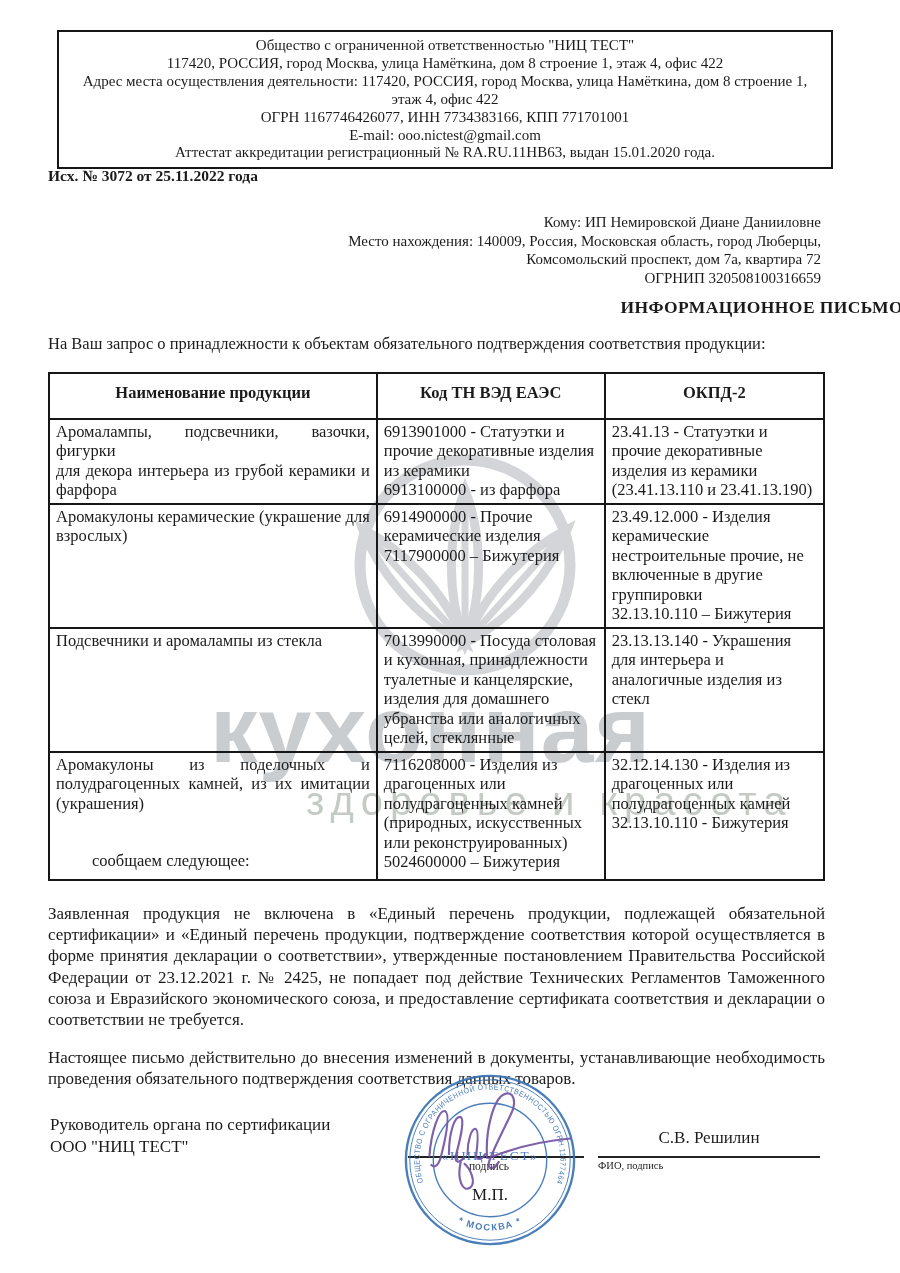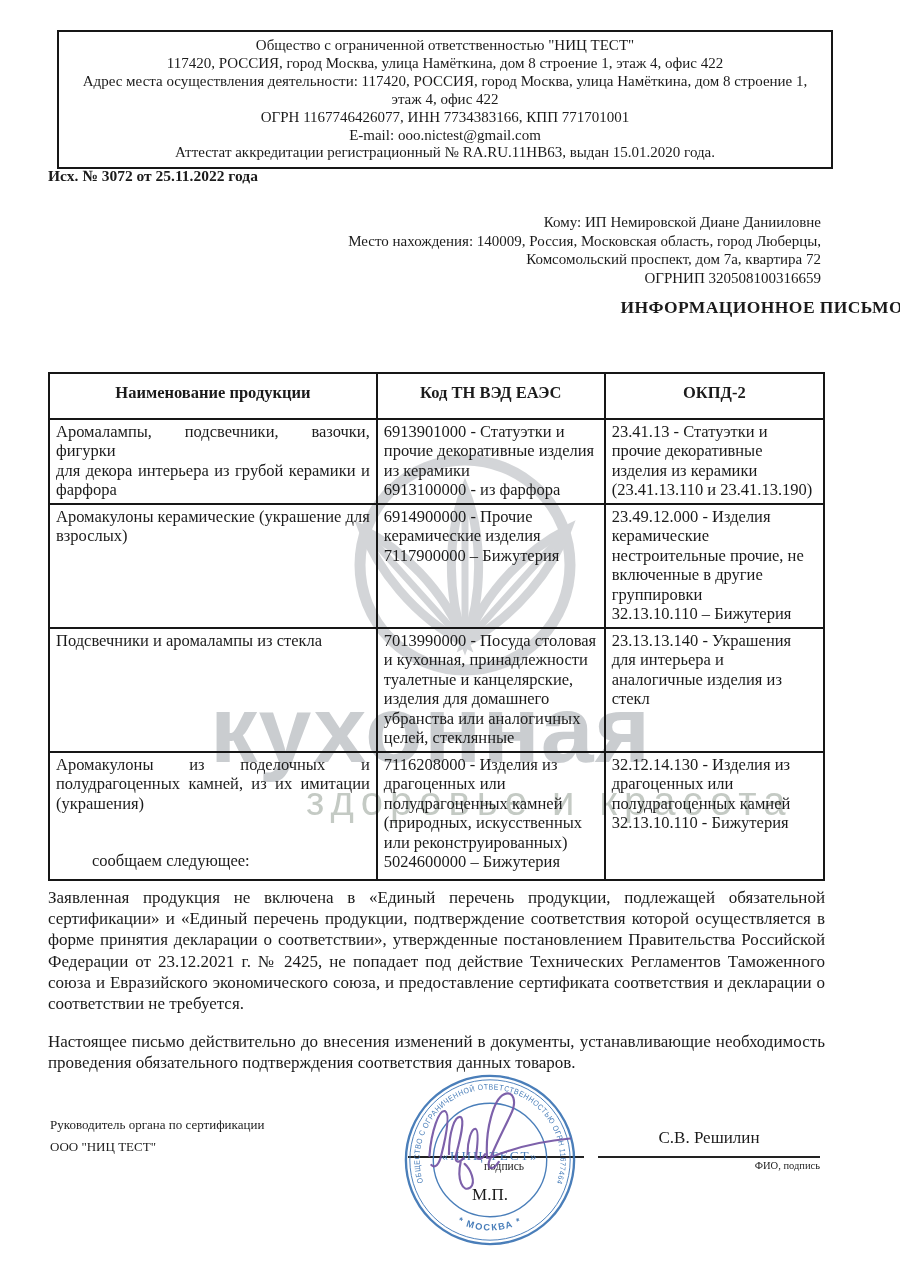--- a/index.html
+++ b/index.html
@@ -20,30 +20,30 @@
   .intro{left:48px;top:334px;width:790px;font-size:16.5px;}
   
   .doc-table{left:48px;top:372px;width:777px;border-collapse:collapse;font-size:16.5px;line-height:19.5px;}
   .doc-table th,.doc-table td{border:2px solid #161616;padding:2px 6px 3px;vertical-align:top;background:transparent;}
   .doc-table th{font-size:16.5px;font-weight:bold;text-align:center;padding:9px 0 15px;}
   .col-name{width:42.3%;}.col-tnved{width:29.4%;}.col-okpd{width:28.3%;}
   .cell-name{text-align:justify;border-radius:7px;}
   .preline{white-space:pre-line;}
   .r1 td{height:76px;} .r2 td{height:92px;} .r3 td{height:110px;} .r4 td{height:121px;}
   .following{left:48px;top:851px;font-size:16.5px;padding-left:44px;}
-  .para{left:48px;width:777px;text-align:justify;font-size:17px;line-height:21.2px;}
+  .para{left:48px;width:777px;text-align:justify;font-size:17px;line-height:21.2px;margin-top:16px;}
   .para1{top:887px;} .para2{top:1031px;}
   
-  .sig-left{left:50px;top:1114px;font-size:13px;line-height:22px;}
+  .sig-left{left:50px;top:1114px;font-size:17px;line-height:22px;}
   .sig-line-c{left:408px;top:1156px;width:176px;border-top:2px solid #222;height:0;}
-  .sig-label-c{left:416px;top:1160px;width:176px;text-align:center;font-size:11.5px;color:#222;}
+  .sig-label-c{left:401px;top:1160px;width:176px;text-align:center;font-size:11.5px;color:#222;}
   .mp{left:455px;top:1185px;width:70px;text-align:center;font-size:17px;}
   .sig-name{left:598px;top:1128px;width:222px;text-align:center;font-size:17px;}
   .sig-line-r{left:598px;top:1156px;width:222px;border-top:2px solid #222;height:0;}
-  .sig-label-r{left:598px;top:1160px;width:222px;text-align:right;font-size:10.5px;color:#222;}
+  .sig-label-r{left:598px;top:1160px;width:222px;text-align:left;font-size:10.5px;color:#222;}
   
   .wm{z-index:0;}
   .wm-logo{left:348px;top:448px;}
   .wm-brand{
     left:210px;top:682px;font-family:"Liberation Sans","DejaVu Sans",sans-serif;
     font-weight:bold;font-size:95px;line-height:95px;letter-spacing:1px;
     color:rgba(138,144,150,0.45);
   }
   .wm-tagline{
     left:306px;top:779px;font-family:"Liberation Sans","DejaVu Sans",sans-serif;
@@ -89,20 +89,21 @@
   <div class="layer ref">Исх. № 3072 от 25.11.2022 года</div>
 
   <div class="layer recipient">
     <div>Кому: ИП Немировской Диане Данииловне</div>
     <div>Место нахождения: 140009, Россия, Московская область, город Люберцы, Комсомольский проспект, дом 7а, квартира 72</div>
     <div>ОГРНИП 320508100316659</div>
   </div>
 
   <div class="layer title">ИНФОРМАЦИОННОЕ ПИСЬМО</div>
 
+  <div class="layer intro">На Ваш запрос о принадлежности к объектам обязательного подтверждения соответствия продукции:</div>
 
   <table class="layer doc-table">
     <colgroup>
         <col class="col-name">
         <col class="col-tnved">
         <col class="col-okpd">
       </colgroup>
     <thead>
       <tr>
         <th>Наименование продукции</th>

